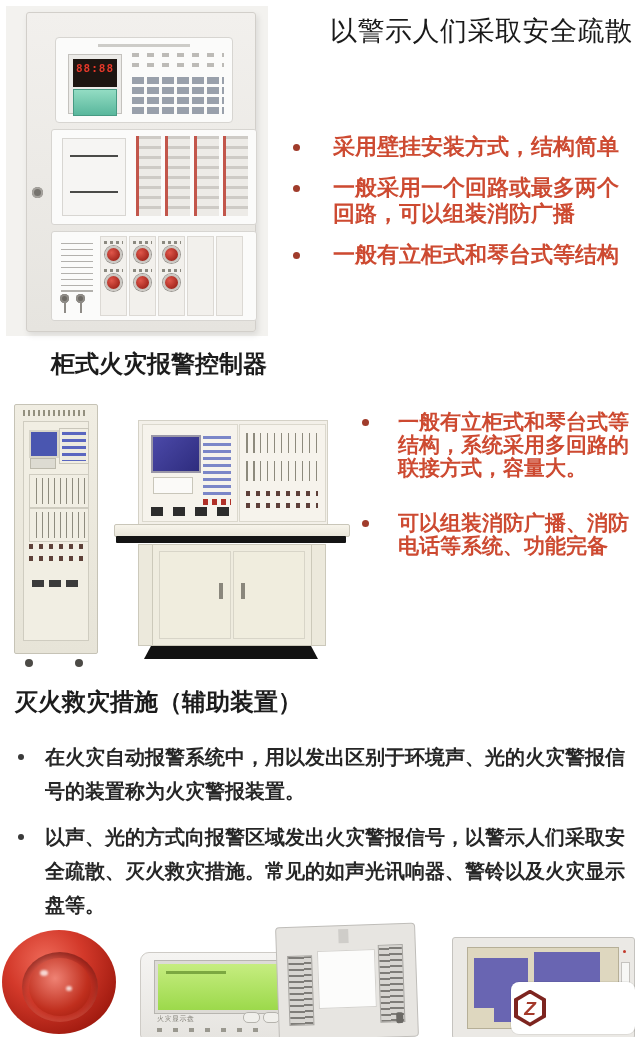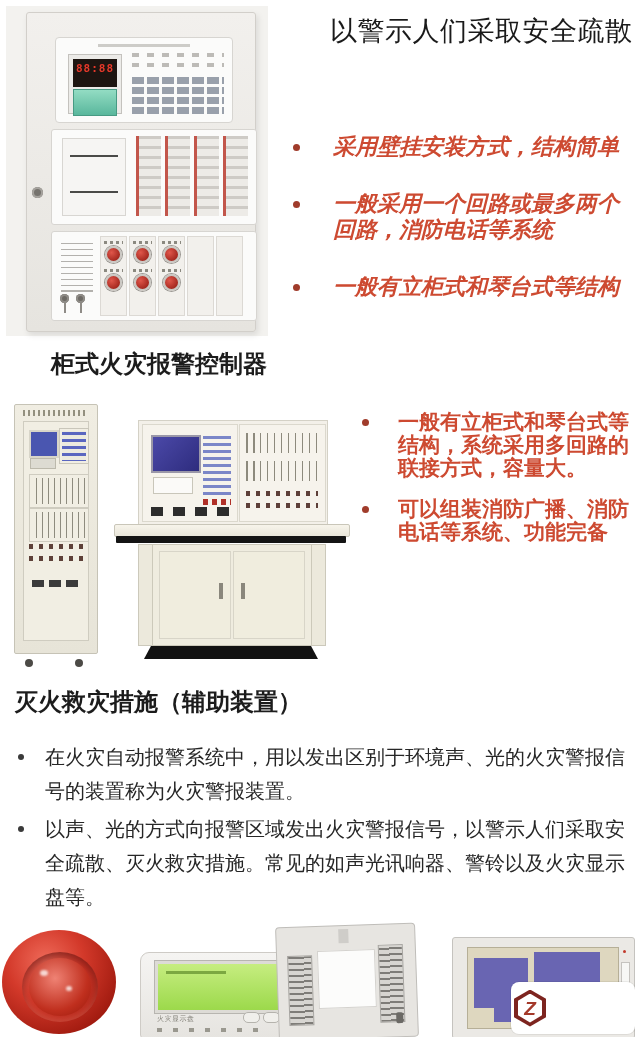--- a/index.html
+++ b/index.html
@@ -13,27 +13,27 @@
   .h2{left:18px;top:348px;font-size:24px;font-weight:bold;color:#1c1c1c;white-space:nowrap;margin-left:33px;}
   .h3{left:14px;top:686px;font-size:24px;font-weight:bold;color:#1c1c1c;white-space:nowrap;}
 
   
   .list{display:flex;flex-direction:column;}
   .li{display:flex;align-items:flex-start;}
   .dot{flex:0 0 auto;border-radius:50%;}
   .dot-red{width:7px;height:7px;background:#a03c2b;}
   .dot-dark{width:6px;height:6px;background:#3a3a3a;}
   .red-txt{color:#cd4a31;font-weight:bold;}
-  .sec1-list{left:293px;top:134px;width:340px;gap:31px;font-style:italic;}
+  .sec1-list{left:293px;top:134px;width:340px;gap:15px;}
   .sec1-list .dot{margin:10px 33px 0 0;}
   .sec1-list .txt{font-size:22px;line-height:26px;}
-  .sec2-list{left:362px;top:410px;width:272px;gap:18px;}
+  .sec2-list{left:362px;top:410px;width:272px;gap:32px;}
   .sec2-list .dot{margin:9px 29px 0 0;}
   .sec2-list .txt{font-size:21px;line-height:23px;}
-  .sec3-list{left:18px;top:740px;width:612px;gap:4px;}
+  .sec3-list{left:18px;top:740px;width:612px;gap:12px;font-weight:bold;}
   .sec3-list .dot{margin:14px 21px 0 0;}
   .sec3-list .txt{font-size:20px;line-height:34px;color:#262626;}
 
   
   .photo-wall{left:6px;top:6px;width:262px;height:330px;background:#f3f2ef;}
   .cab{left:20px;top:6px;width:228px;height:318px;background:linear-gradient(180deg,#f2f0ed,#e6e4df);
        border:1px solid #d2cfca;border-radius:3px;box-shadow:2px 3px 6px rgba(0,0,0,.10);}
   .lock{left:5px;top:174px;width:11px;height:11px;border-radius:50%;background:#76736e;
         box-shadow:inset 0 0 0 2px #a6a39e;}
   .top-panel{left:28px;top:24px;width:176px;height:84px;background:#fbfbfa;
@@ -223,21 +223,21 @@
 
   <div class="abs h1">以警示人们采取安全疏散</div>
 
   <div class="abs list sec1-list">
     <div class="li">
       <span class="dot dot-red"></span>
       <span class="txt red-txt">采用壁挂安装方式，结构简单</span>
     </div>
     <div class="li">
       <span class="dot dot-red"></span>
-      <span class="txt red-txt">一般采用一个回路或最多两个回路，消防电话等系统</span>
+      <span class="txt red-txt">一般采用一个回路或最多两个回路，可以组装消防广播</span>
     </div>
     <div class="li">
       <span class="dot dot-red"></span>
       <span class="txt red-txt">一般有立柜式和琴台式等结构</span>
     </div>
   </div>
 
   <div class="abs h2">柜式火灾报警控制器</div>
 
   <div class="abs photo-rack">

